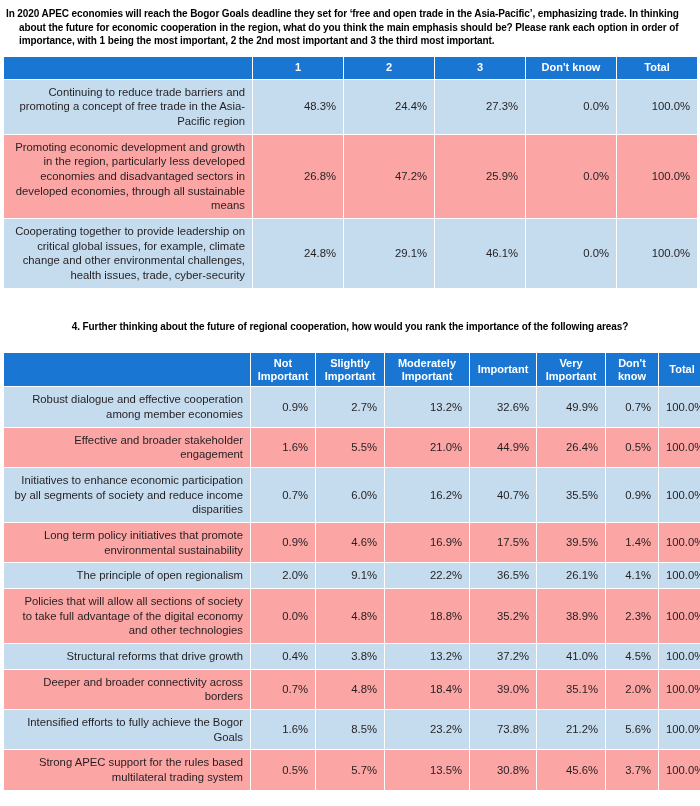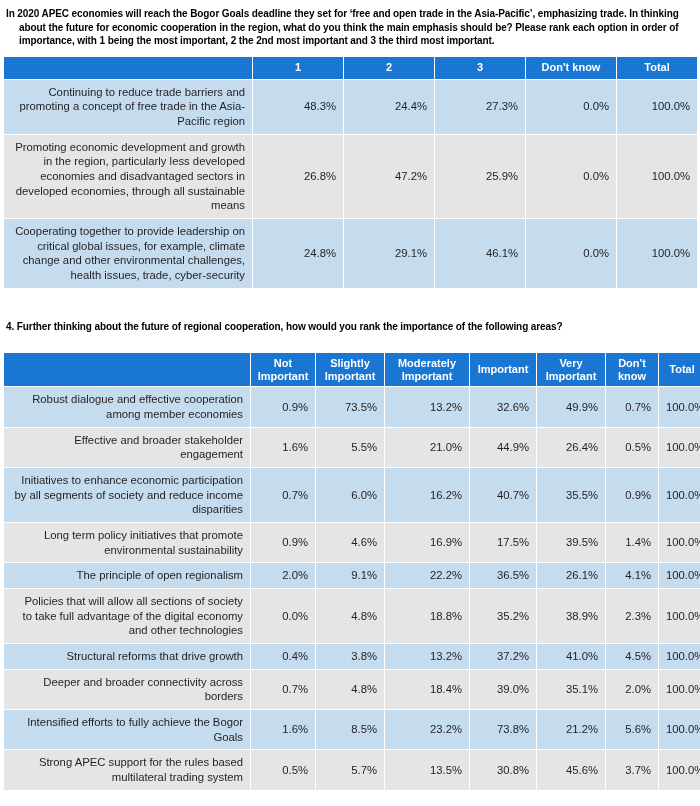--- a/index.html
+++ b/index.html
@@ -27,21 +27,21 @@
   .question {
     font-size: 10px;
     font-weight: bold;
     line-height: 1.35;
     color: #000000;
     letter-spacing: -0.1px;
   }
   #q3-block { padding: 7px 6px 0 6px; }
   #q3-block .question { padding-left: 13px; text-indent: -13px; }
   #q4-block { padding: 0 6px 0 6px; margin-top: 9px; }
-  #q4-block .question { padding-left: 0; }
+  #q4-block .question { padding-left: 0; text-align: center; }
 
   
   table.survey {
     border-collapse: separate;
     border-spacing: 1px;
     width: 694px;
     margin: 0 3px;
     table-layout: fixed;
     background: #ffffff;
   }
@@ -69,21 +69,21 @@
   }
   table.survey td.label {
     text-align: right;
     padding-left: 8px;
   }
   table.survey td.value {
     text-align: right;
     white-space: nowrap;
   }
   tr.band-a td { background: #c5dcef; }
-  tr.band-b td { background: #e5e5e5; }
+  tr.band-b td { background: #fca5a5; }
 
   
   #table-q3 tr.r0 td { height: 54px; }
   #table-q3 tr.r1 td { height: 80px; }
   #table-q3 tr.r2 td { height: 60px; margin-top: 28px; }
   #table-q3 thead th { height: 22px; }
 
   #table-q4 thead th { height: 30px; }
 
   .spacer-a { height: 8px; }
@@ -176,21 +176,21 @@
         <th>Important</th>
         <th>Very Important</th>
         <th>Don't know</th>
         <th>Total</th>
       </tr>
     </thead>
     <tbody>
       <tr class="band-a">
         <td class="label">Robust dialogue and effective cooperation among member economies</td>
         <td class="value">0.9%</td>
-        <td class="value">73.5%</td>
+        <td class="value">2.7%</td>
         <td class="value">13.2%</td>
         <td class="value">32.6%</td>
         <td class="value">49.9%</td>
         <td class="value">0.7%</td>
         <td class="value">100.0%</td>
       </tr>
       <tr class="band-b">
         <td class="label">Effective and broader stakeholder engagement</td>
         <td class="value">1.6%</td>
         <td class="value">5.5%</td>

